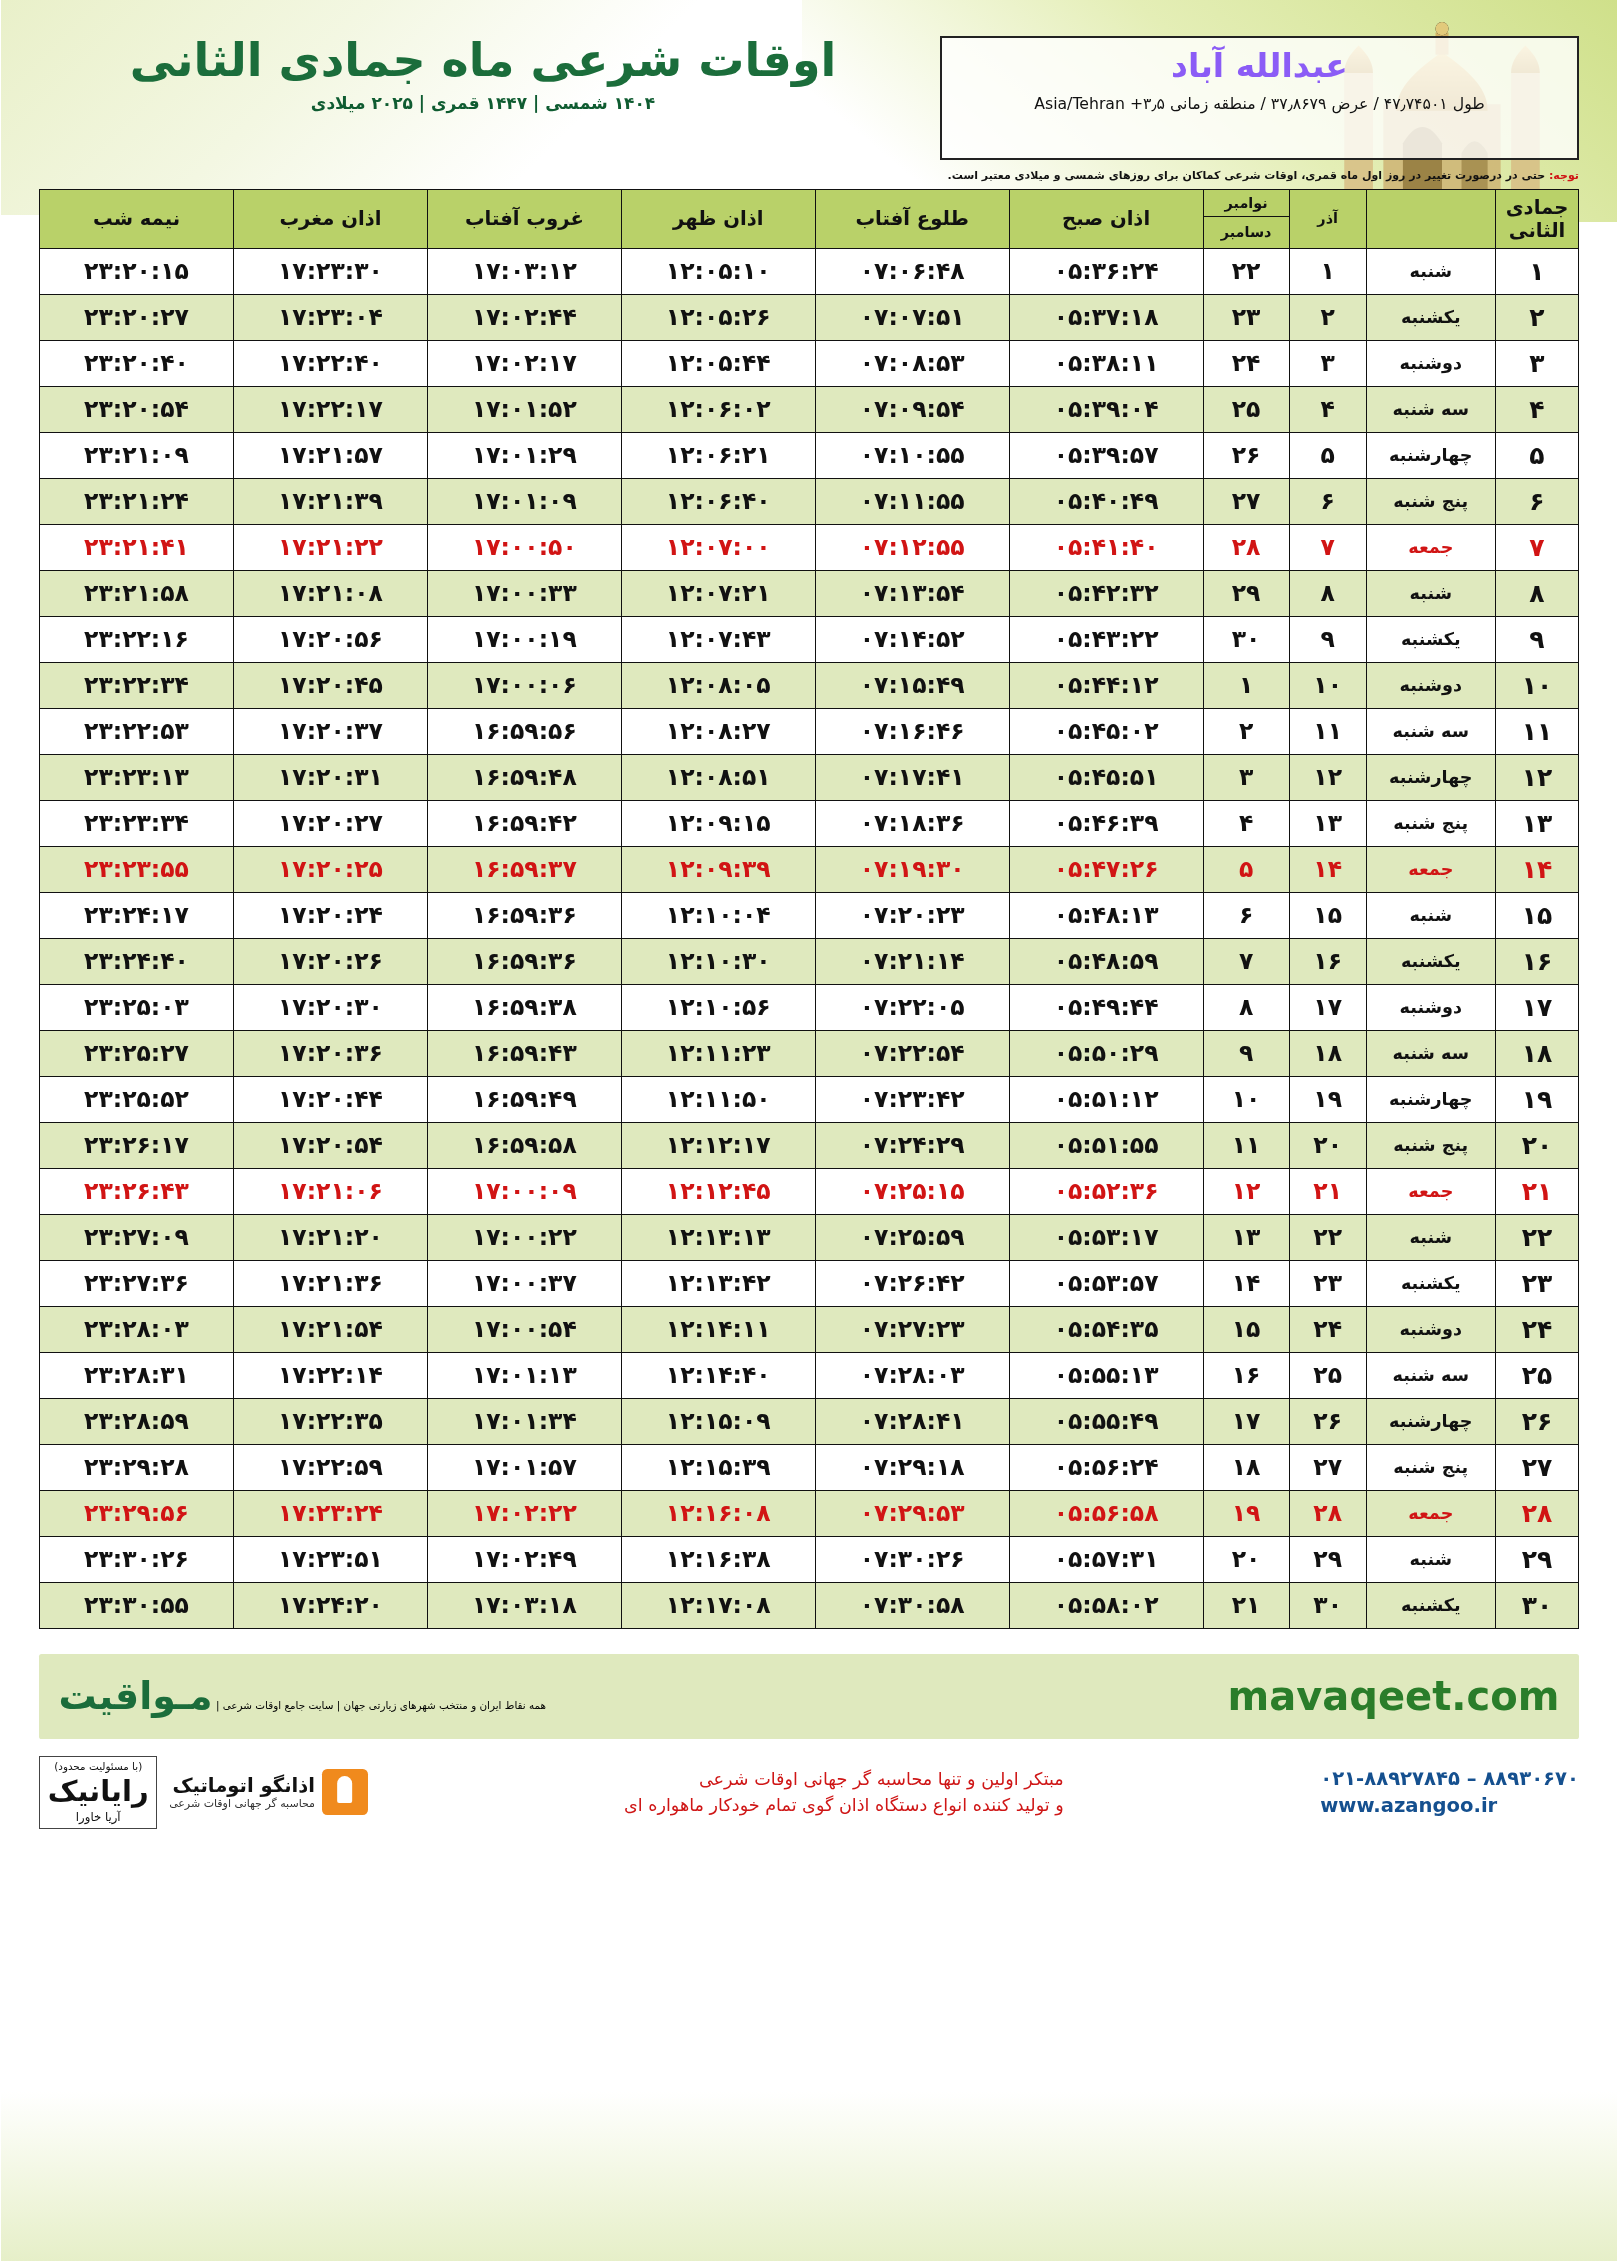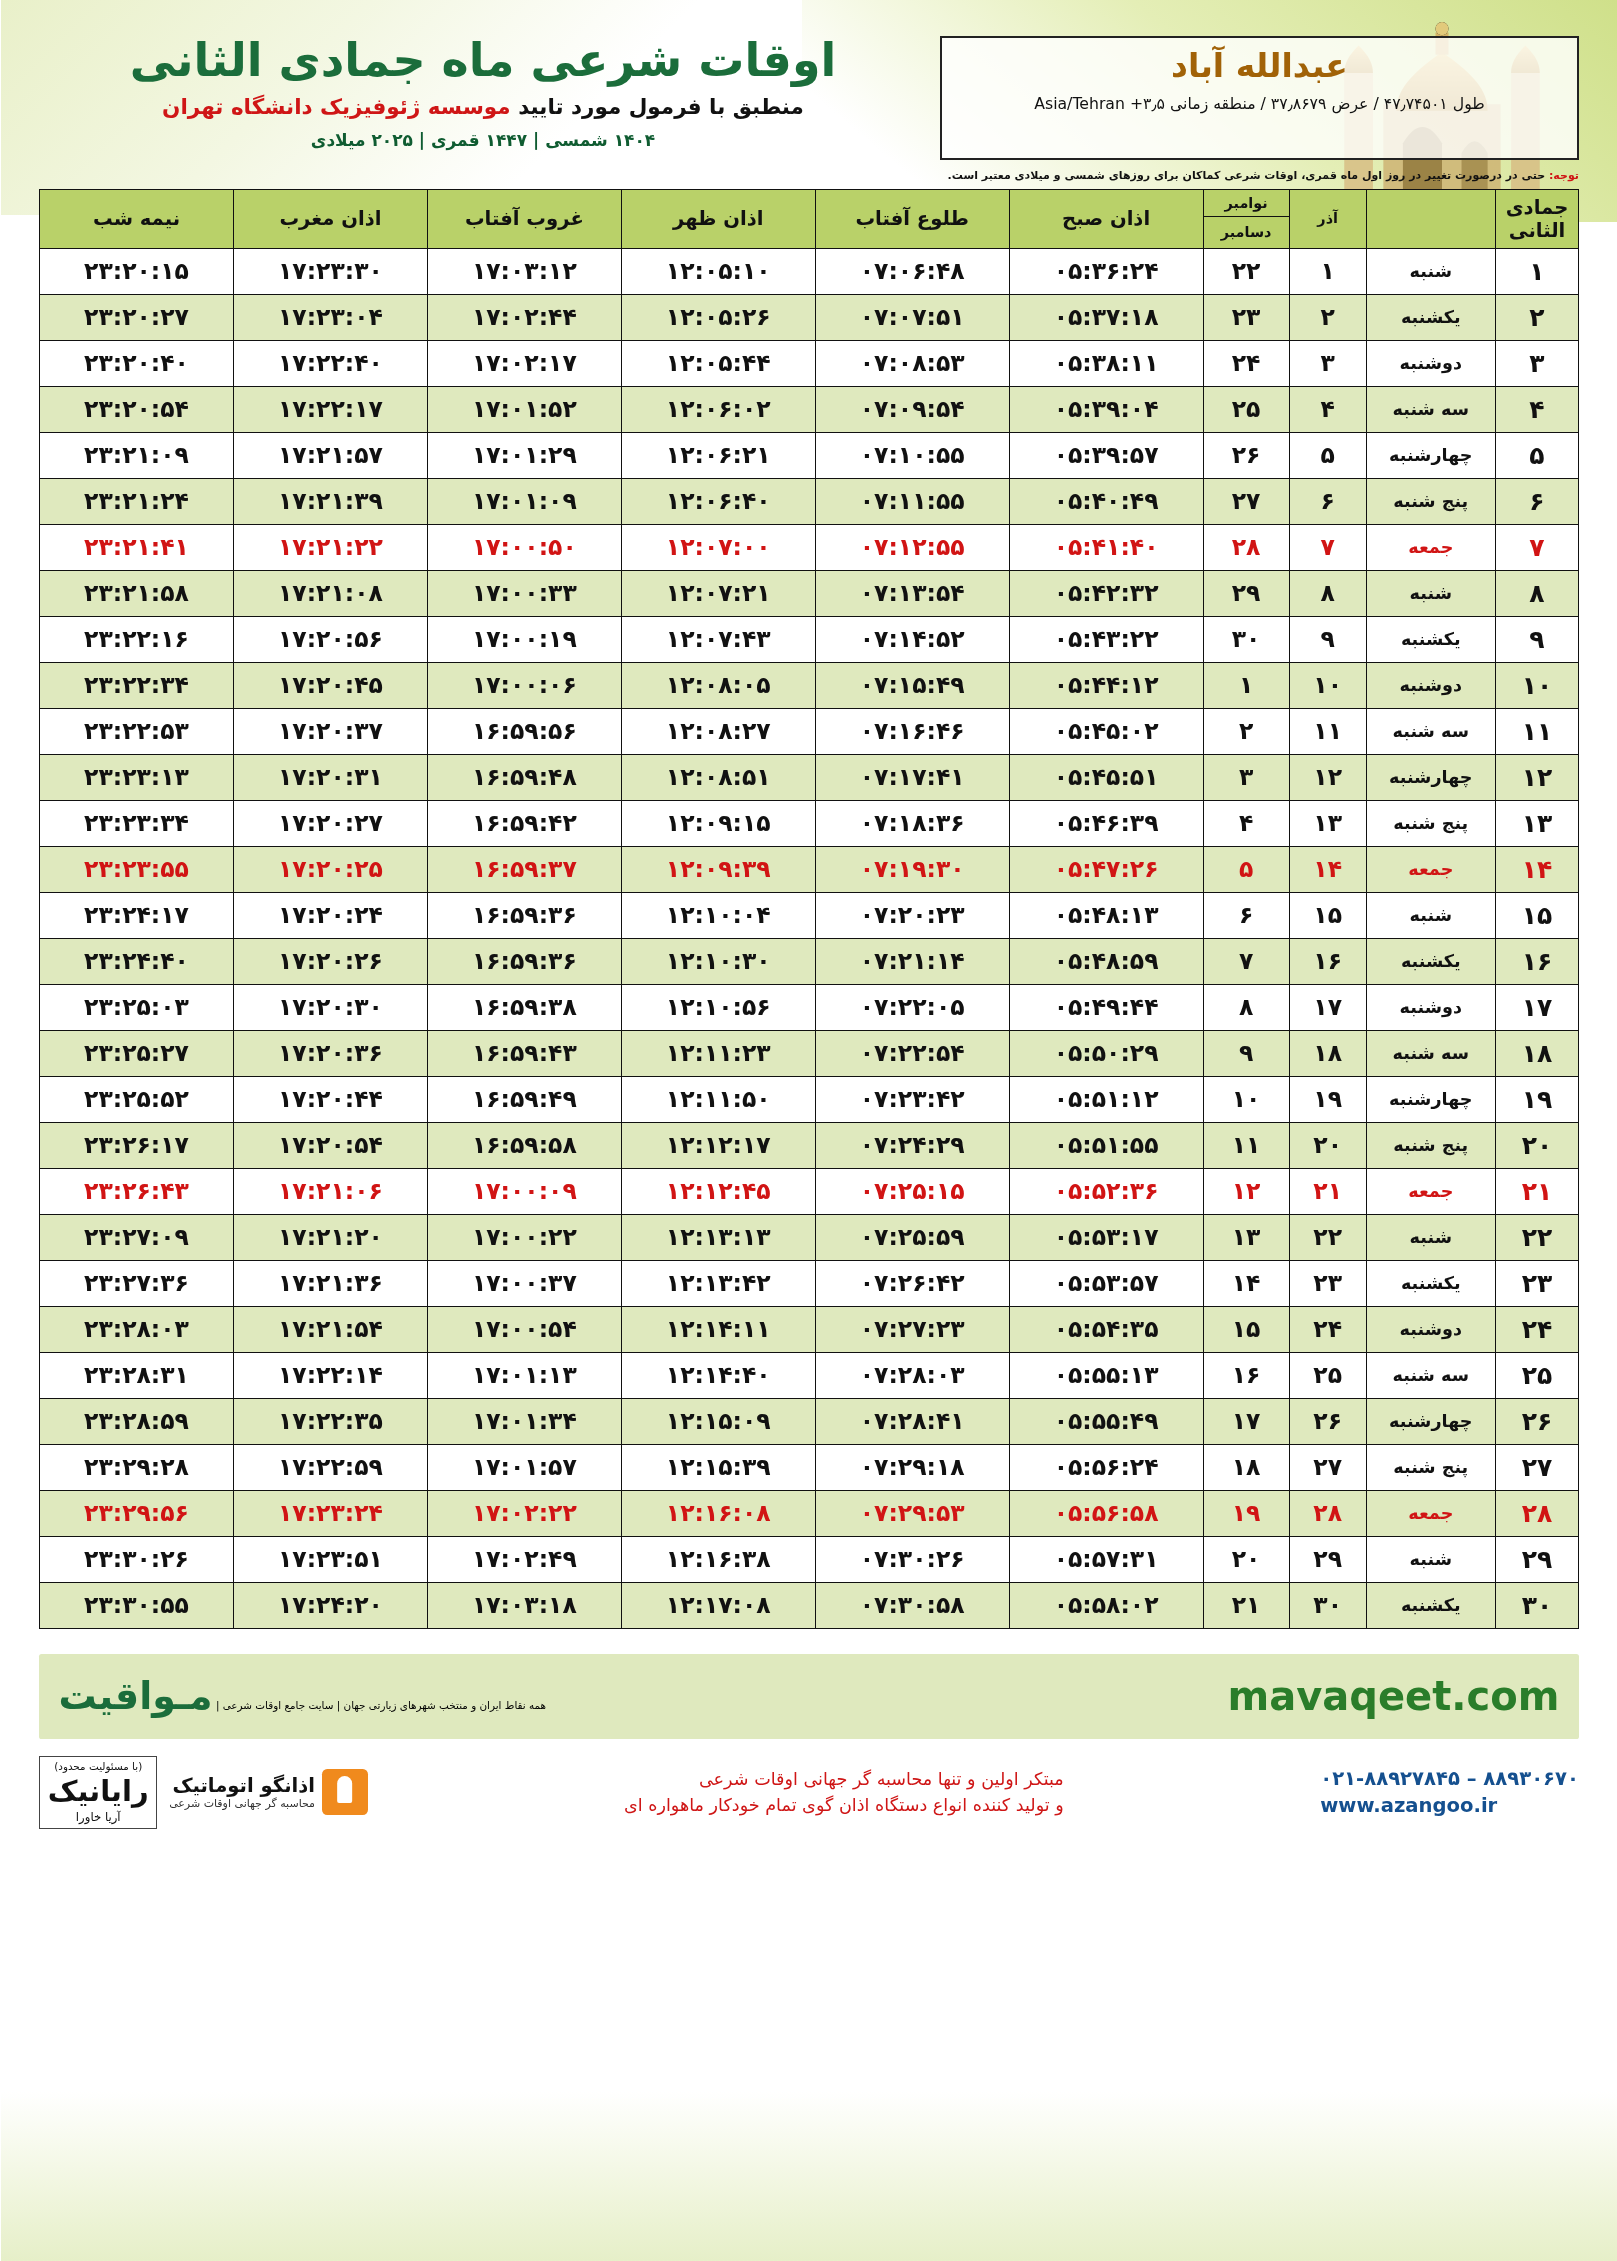--- a/index.html
+++ b/index.html
@@ -40,21 +40,21 @@
     font-size:21.5px;font-weight:bold;color:#111;margin-top:9px;line-height:1.3;
   }
   .title-sub .red{color:#cf1616;}
   .title-dates{
     font-size:17px;color:#0f5c31;margin-top:9px;font-weight:bold;
   }
   .city-box{
     width:639px;border:2px solid #222;background:rgba(255,255,255,.8);
     text-align:center;padding:10.4px 6.5px 9px 6.5px;box-sizing:border-box;height:124px;
   }
-  .city-name{font-size:33px;font-weight:bold;color:#a16207;line-height:1.1;}
+  .city-name{font-size:33px;font-weight:bold;color:#8b5cf6;line-height:1.1;}
   .city-sub{font-size:20px;color:#111;margin-top:6.5px;}
   .city-geo{font-size:15.7px;color:#111;margin-top:9px;}
   .note{
     position:relative;z-index:3;text-align:right;padding:9px 39px 6.5px 39px;
     font-size:11px;color:#111;font-weight:bold;
   }
   .note .red{color:#cf1616;}
   
   .table-wrap{position:relative;z-index:3;padding:0 39px;box-sizing:border-box;}
   table{border-collapse:collapse;width:100%;table-layout:fixed;}
@@ -135,24 +135,20 @@
   <path d="M240 215 q20 -36 40 0 v115 h-40 z" fill="#8a6f33" opacity=".6"></path>
 </svg>
 
 <div class="header">
   <div class="city-box">
     <div class="city-name">عبدالله آباد</div>
     <div class="city-geo">طول ۴۷٫۷۴۵۰۱ / عرض ۳۷٫۸۶۷۹ / منطقه زمانی ۳٫۵+ Asia/Tehran</div>
   </div>
   <div class="title-block">
     <div class="title-main">اوقات شرعی ماه جمادی الثانی</div>
-    <div class="title-sub">
-      <span>منطبق با فرمول مورد تایید</span>
-      <span class="red">موسسه ژئوفیزیک دانشگاه تهران</span>
-    </div>
     <div class="title-dates">۱۴۰۴ شمسی | ۱۴۴۷ قمری | ۲۰۲۵ میلادی</div>
   </div>
 </div>
 
 <div class="note">
   <span class="red">توجه:</span><span> حتی در درصورت تغییر در روز اول ماه قمری، اوقات شرعی کماکان برای روزهای شمسی و میلادی معتبر است.</span>
 </div>
 
 <div class="table-wrap">
   <table>

